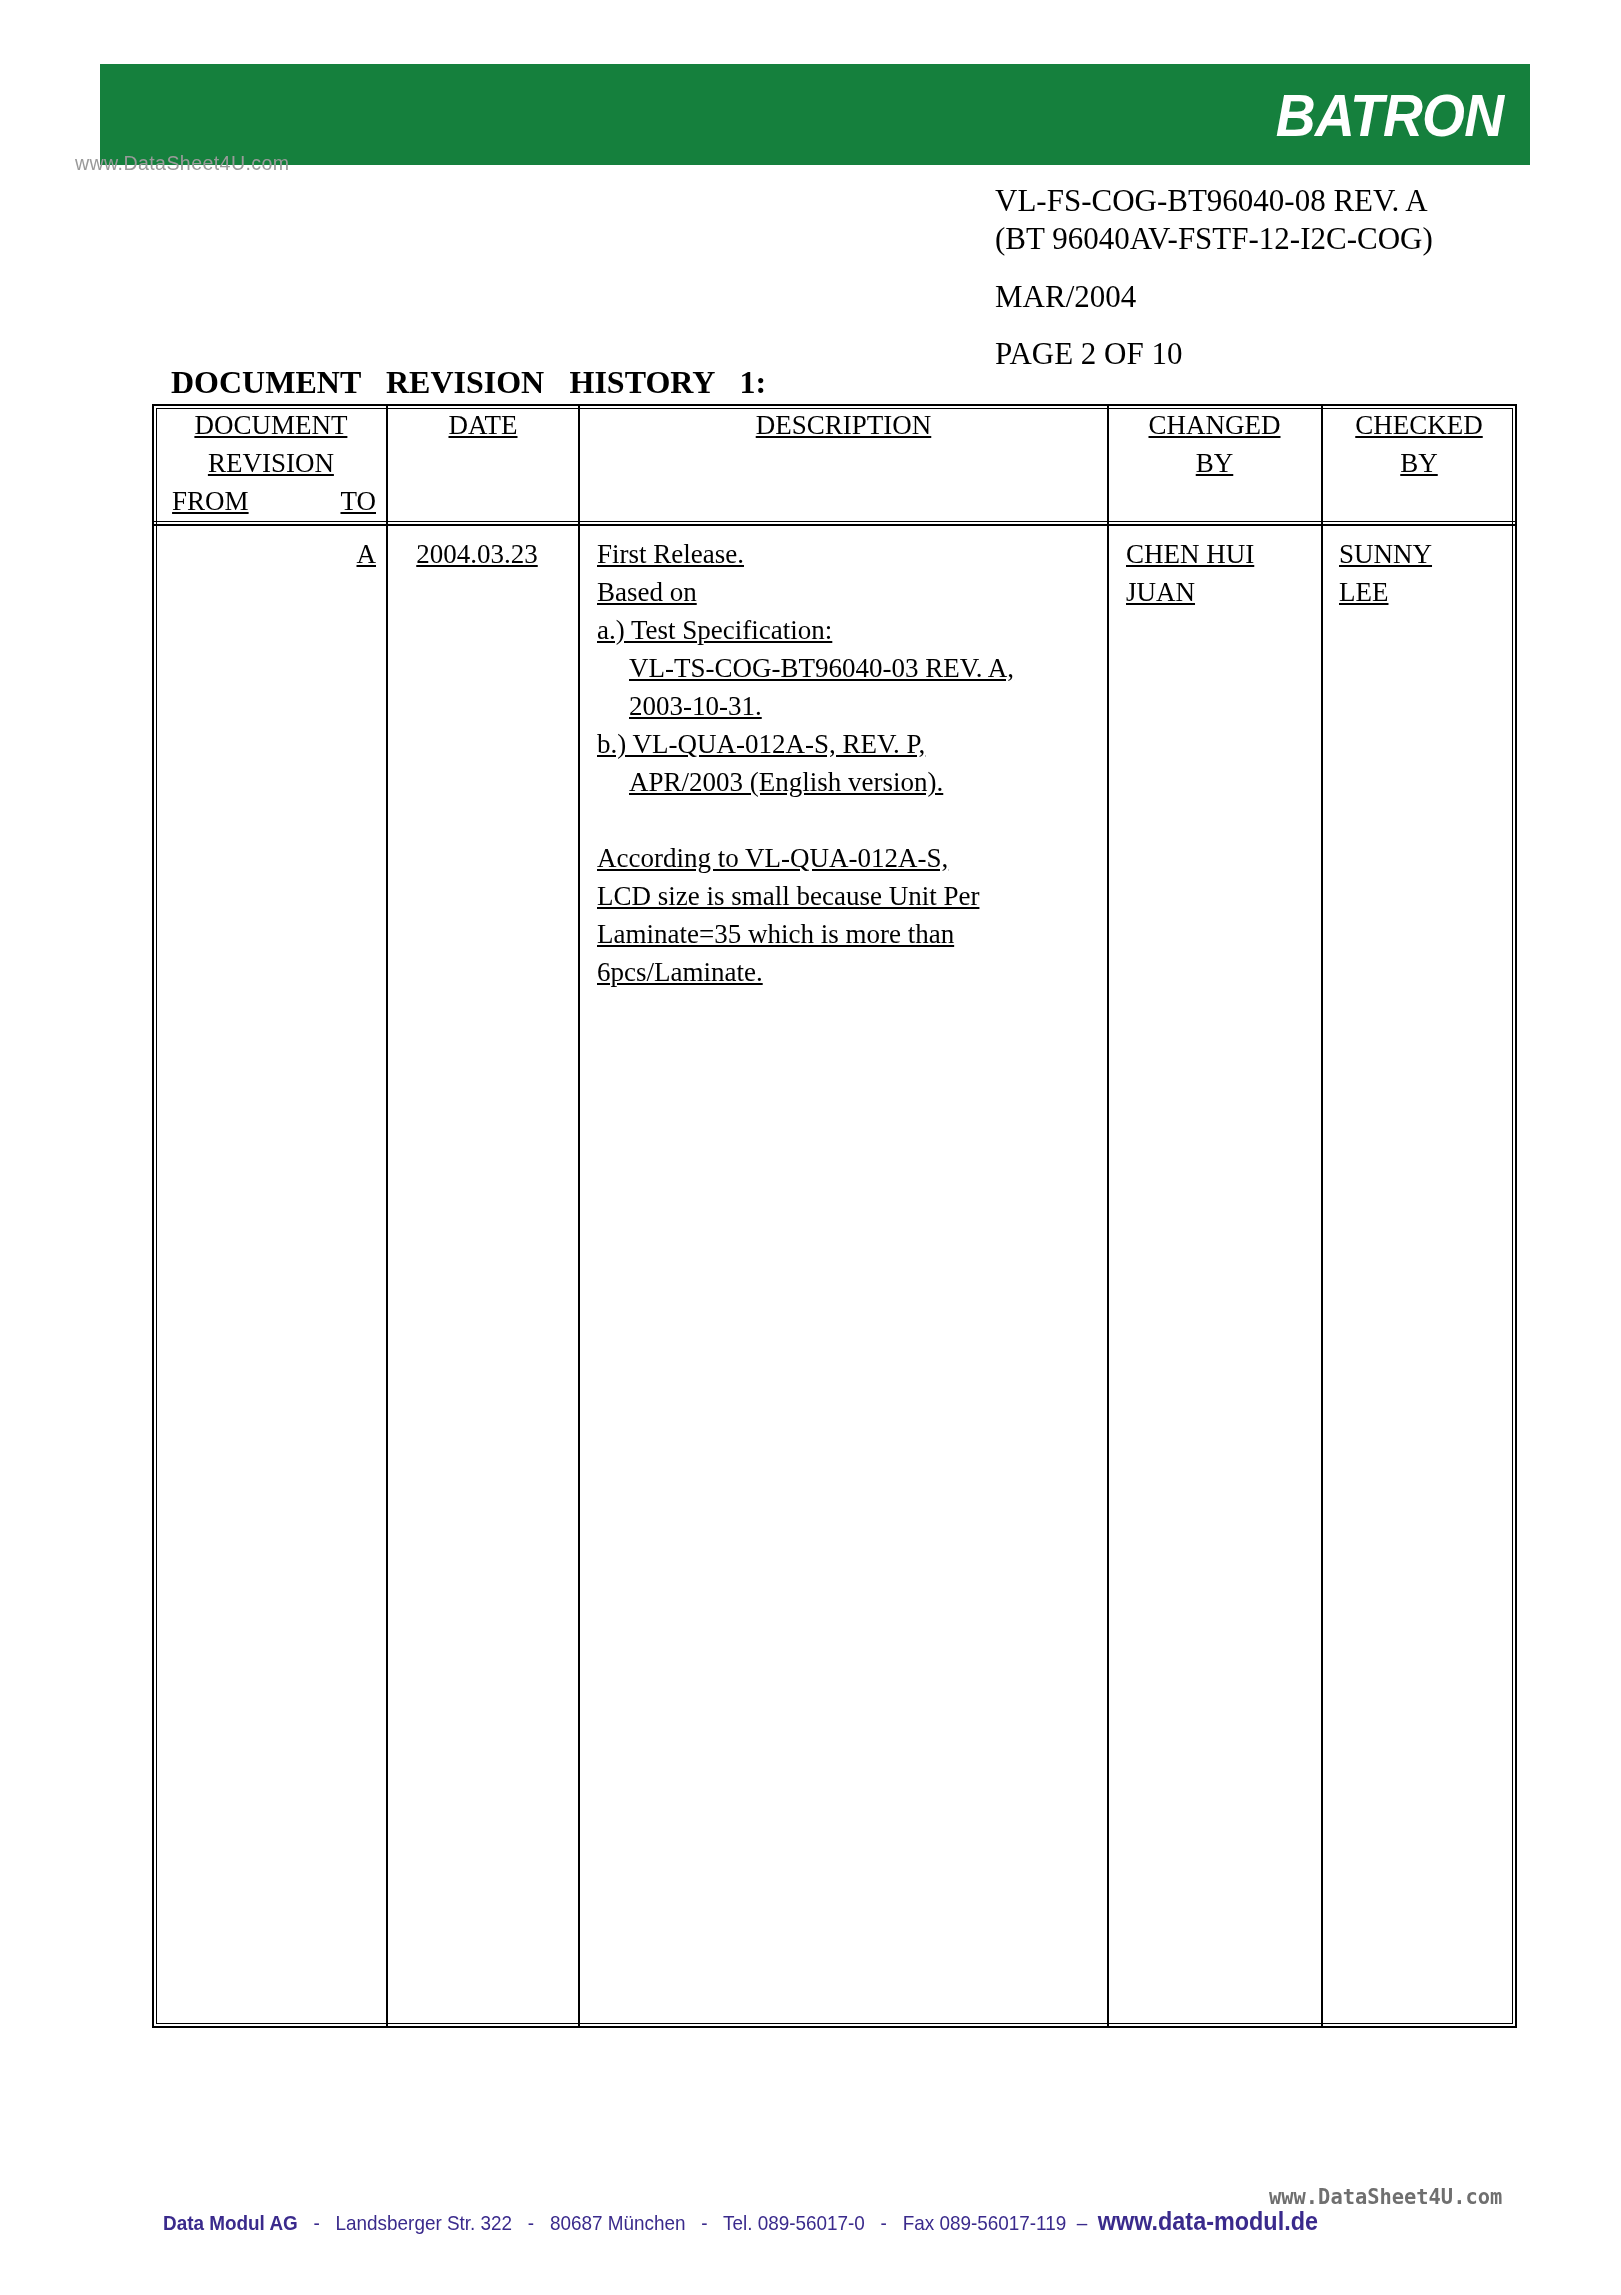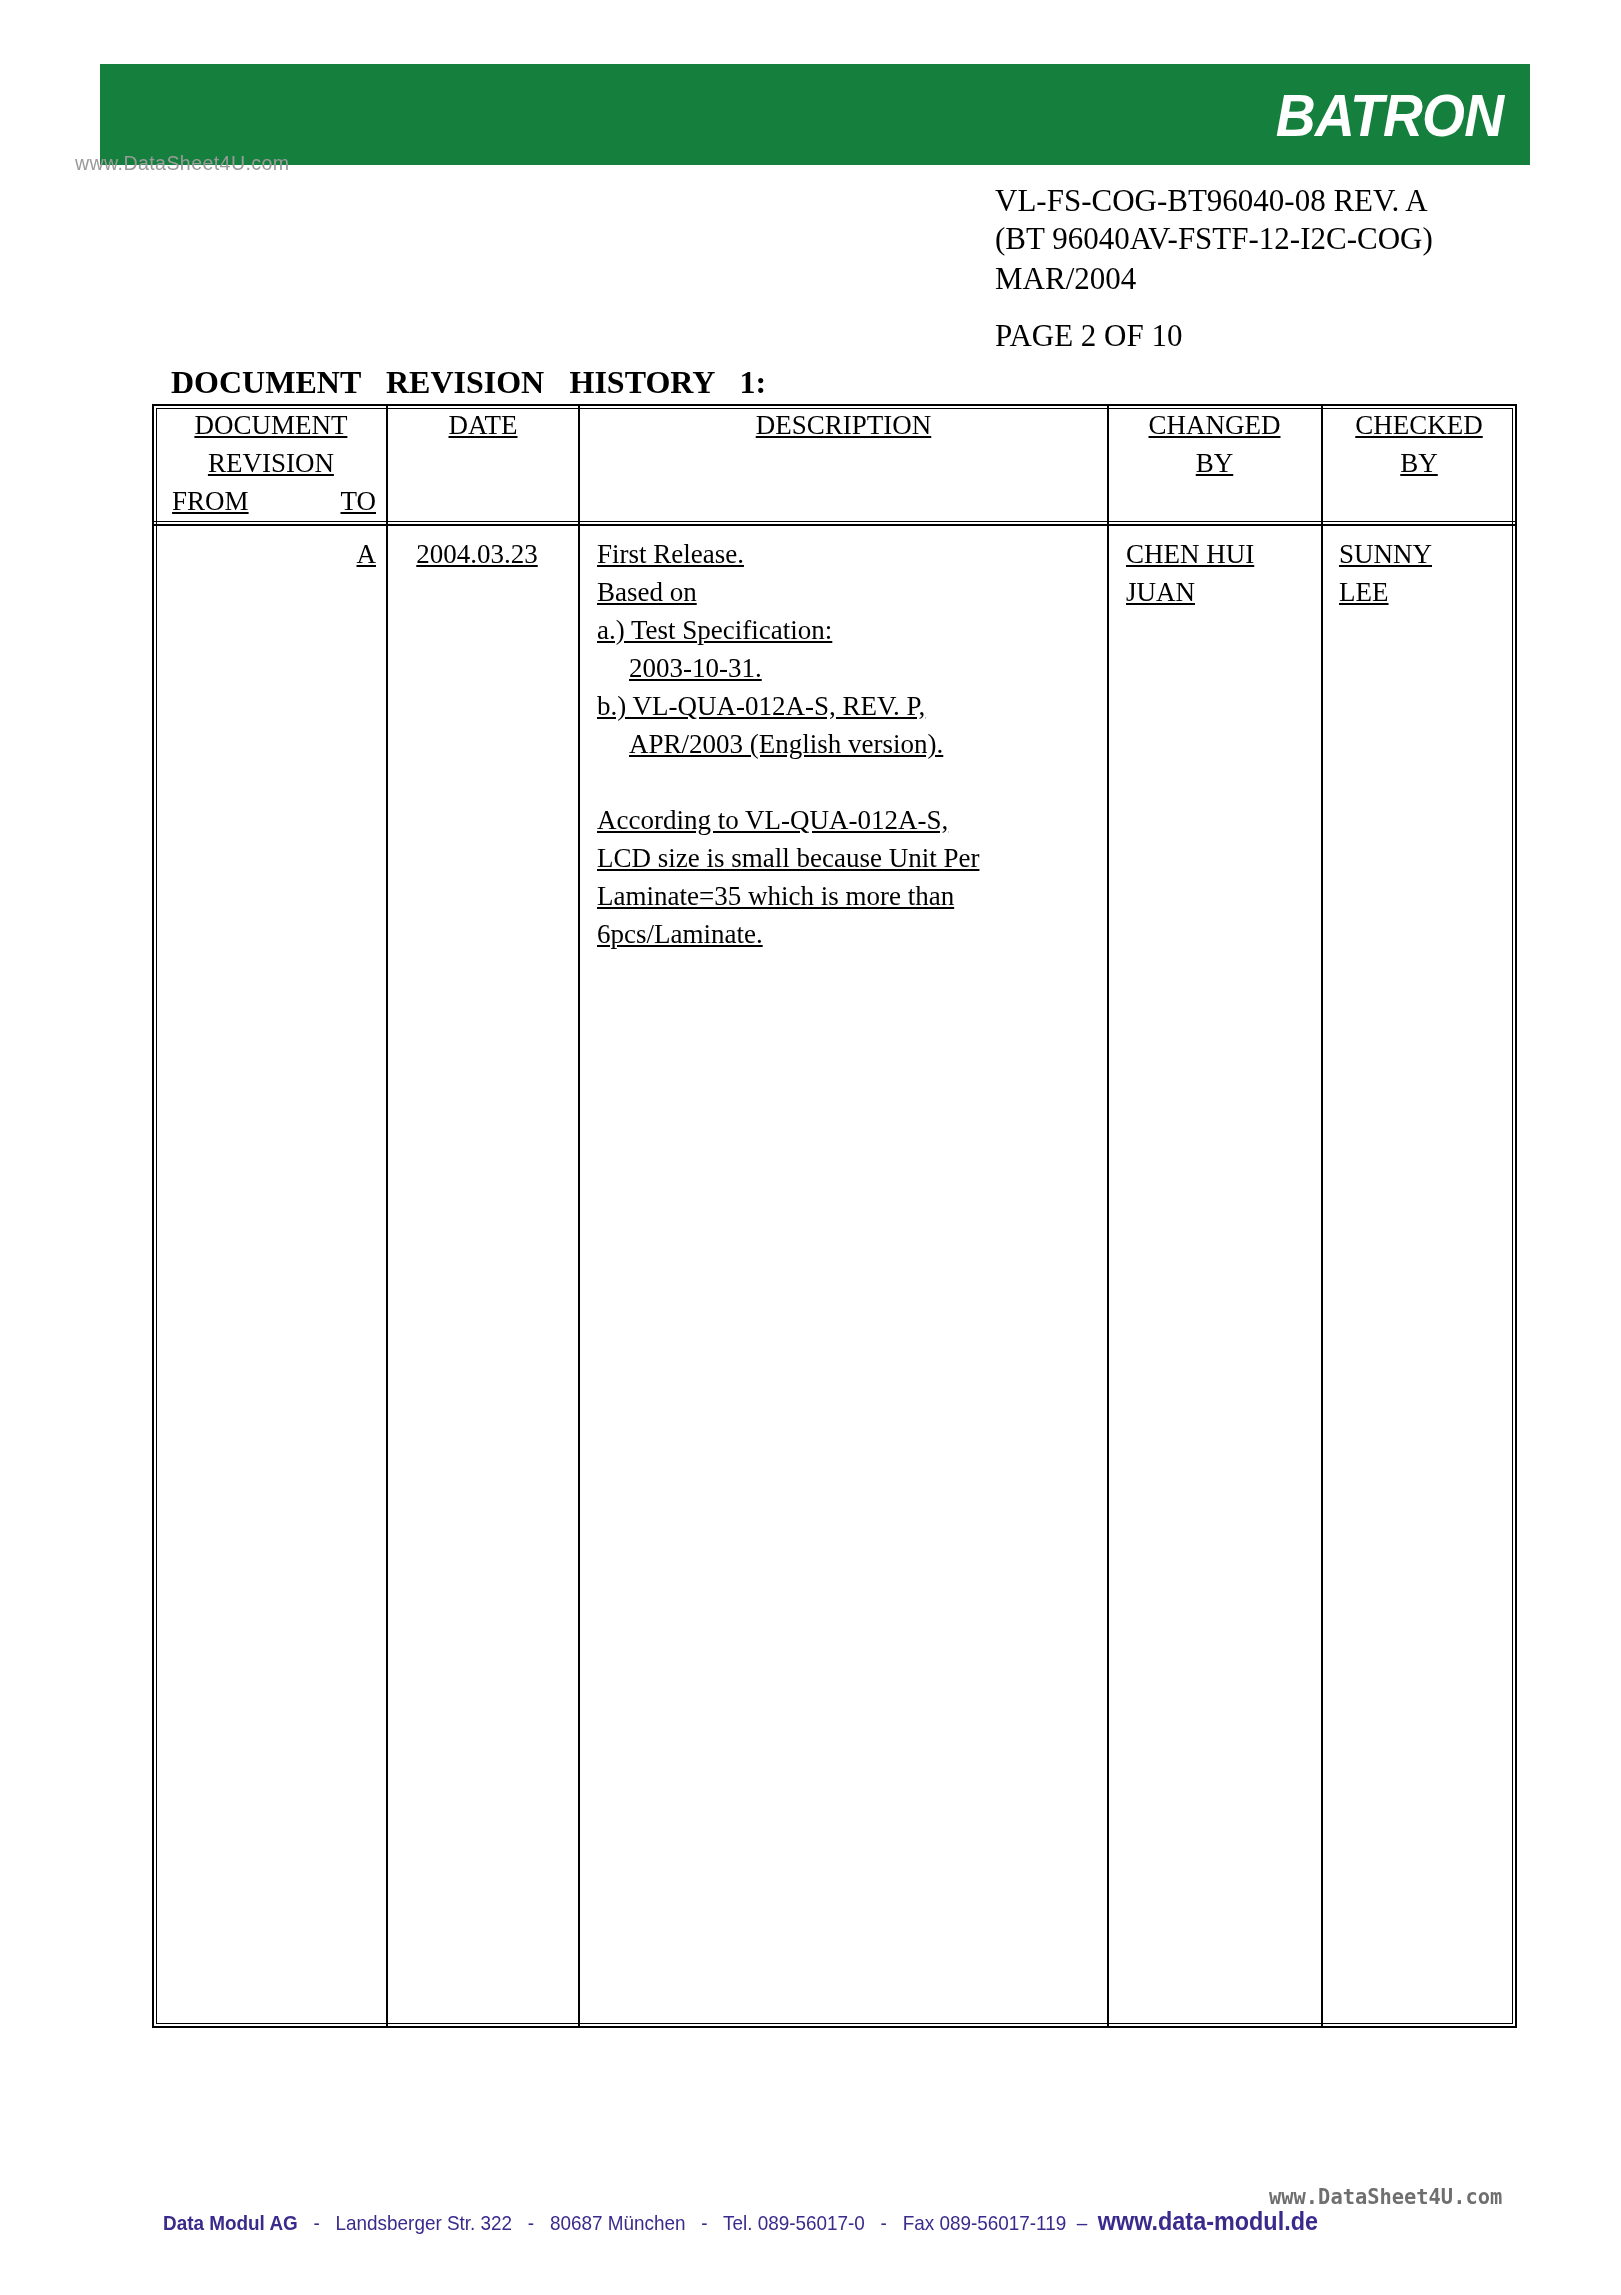--- a/index.html
+++ b/index.html
@@ -8,21 +8,21 @@
   .abs { position:absolute; }
   #banner { left:100px; top:64px; width:1430px; height:101px; background:#15803d; }
   #logo { position:absolute; right:27px; top:22px; color:#fff;
           font-family:"Liberation Sans", "DejaVu Sans", sans-serif;
           font-weight:bold; font-style:italic; font-size:60px; line-height:60px;
           letter-spacing:-0.8px; transform:scaleX(0.92); transform-origin:right center; }
   #wm-top { left:75px; top:152px; font-family:"Liberation Sans", "DejaVu Sans", sans-serif;
             font-size:19.6px; line-height:22px; color:#9a9a9a; letter-spacing:0.4px; }
   #docinfo { left:995px; top:182px; font-size:31px; line-height:38px; }
   #docinfo div { white-space:nowrap; }
-  #docinfo .gap1 { margin-top:2px; }
+  #docinfo .gap1 { margin-top:20px; }
   #docinfo .gap2 { margin-top:19px; }
   #title { left:155px; top:363px; font-size:32px; line-height:39px; font-weight:bold;
            word-spacing:17.3px; white-space:nowrap;margin-left:16px; }
 
   
   #tbl { left:152px; top:404px; width:1365px; height:1624px; box-sizing:border-box;
          border:2.4px solid #000; }
   #tbl-inner { position:absolute; left:1.6px; top:1.6px; right:1.6px; bottom:1.6px;
                border:0.8px solid #000; }
   .vline { position:absolute; top:0; bottom:0; width:2.4px; background:#000; }
@@ -91,20 +91,21 @@
       <div class="fromto">
         <span></span>
         <span>A</span>
       </div>
     </div>
     <div class="cell center" style="left:234px; width:178px; top:129px;">2004.03.23</div>
     <div class="cell" style="left:443px; width:502px; top:129px;">
       <div>First Release.</div>
       <div>Based on</div>
       <div>a.)  Test Specification:</div>
+      <div style="padding-left:32px;">VL-TS-COG-BT96040-03 REV. A,</div>
       <div style="padding-left:32px;">2003-10-31.</div>
       <div>b.) VL-QUA-012A-S, REV. P,</div>
       <div style="padding-left:32px;">APR/2003 (English version).</div>
       <div style="height:38px;"></div>
       <div>According to VL-QUA-012A-S,</div>
       <div>LCD size is small because Unit Per</div>
       <div>Laminate=35 which is more than</div>
       <div>6pcs/Laminate.</div>
     </div>
     <div class="cell" style="left:972px; width:188px; top:129px;">

